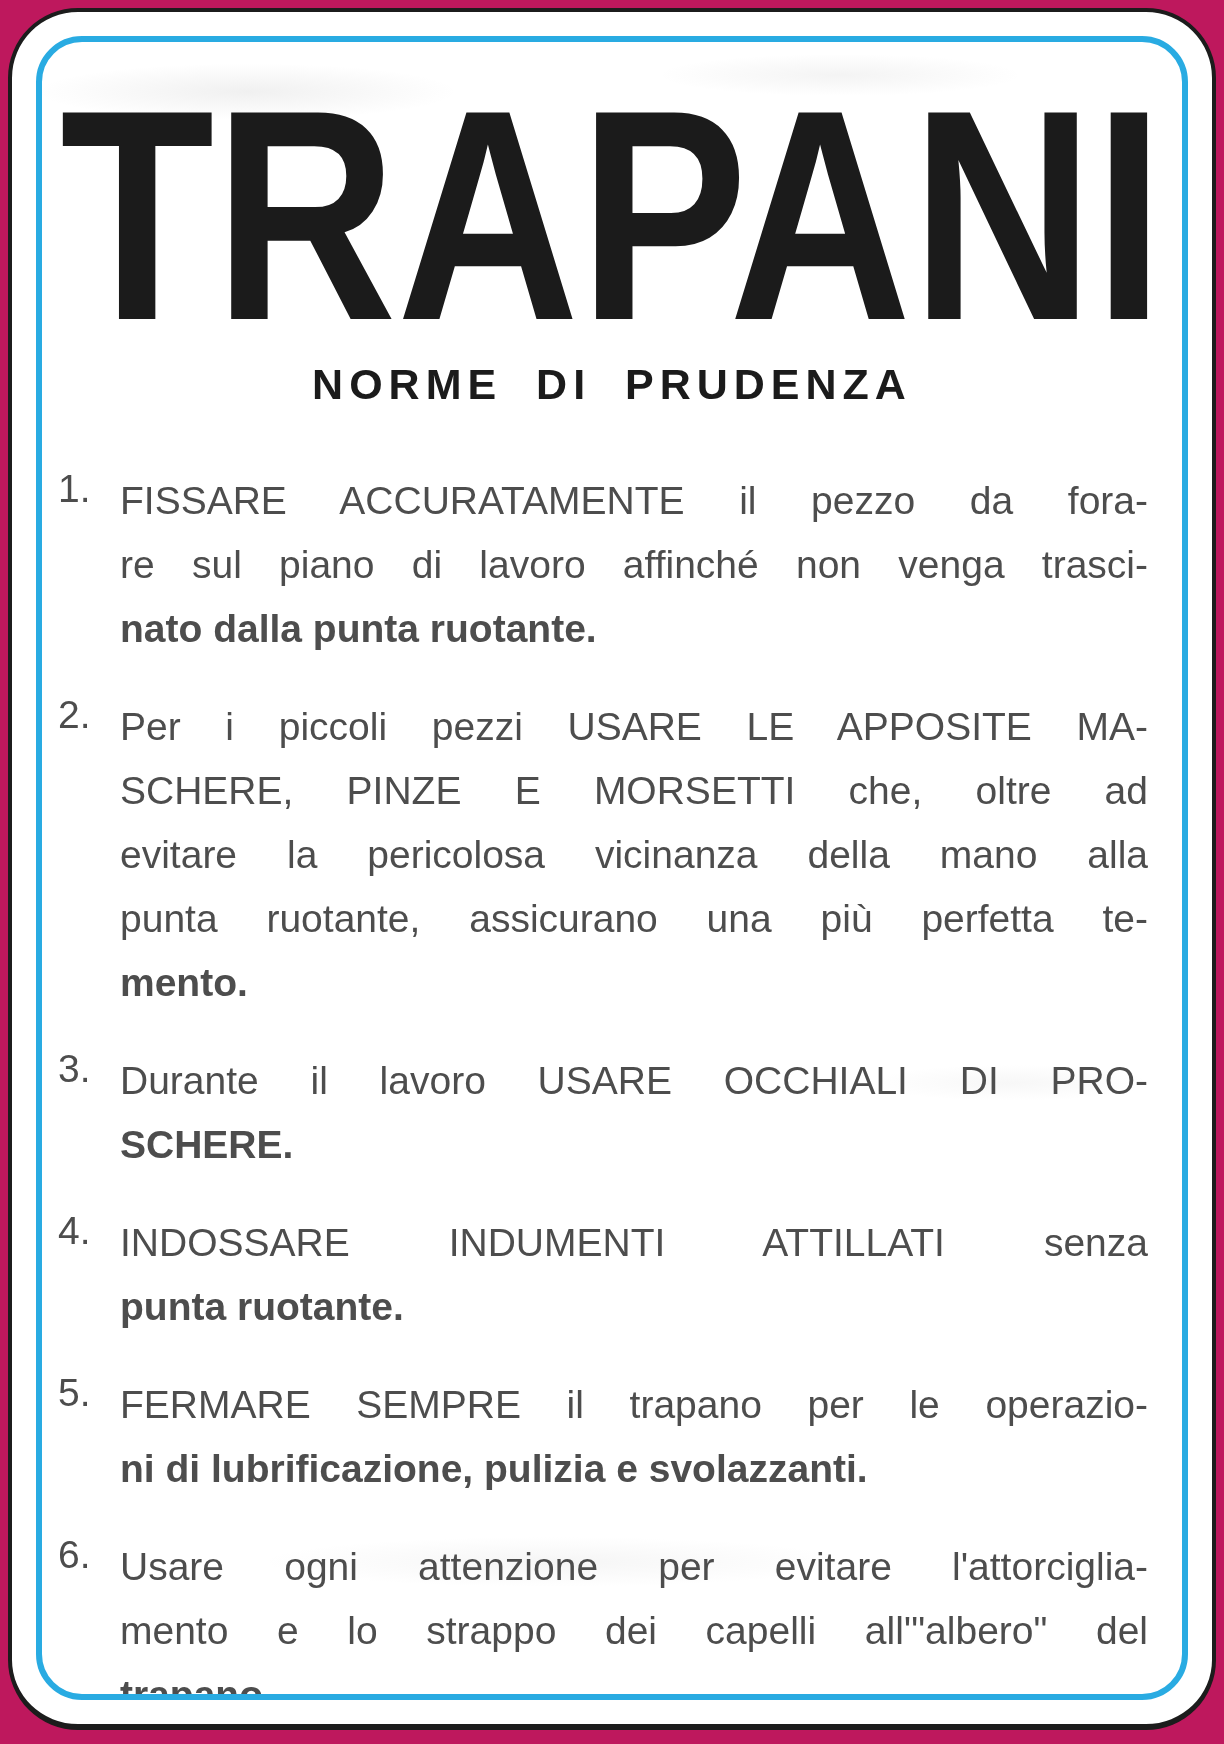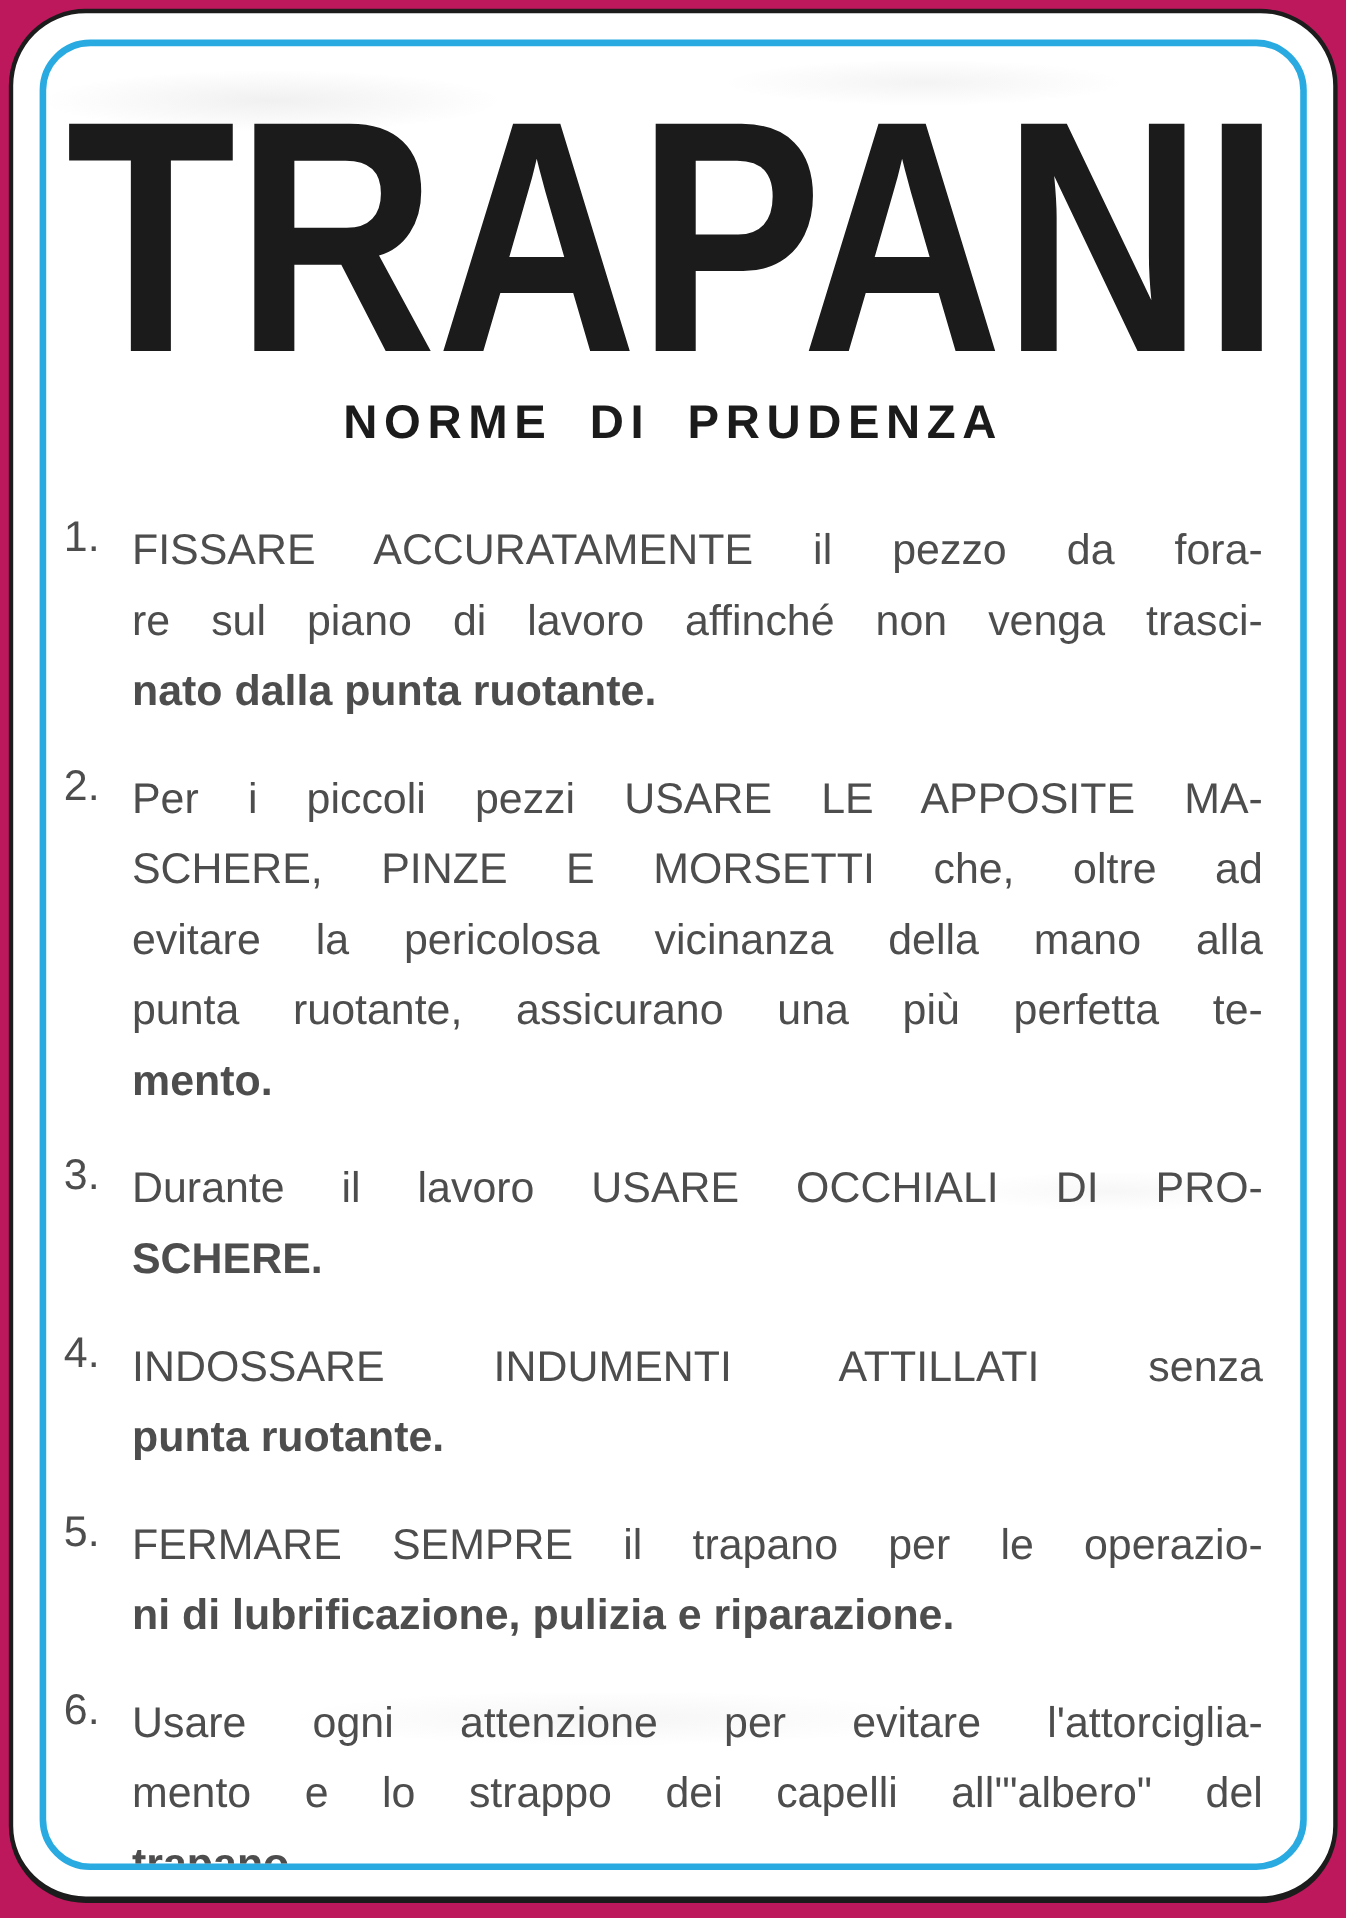--- a/index.html
+++ b/index.html
@@ -136,21 +136,21 @@
               <div class="rule-num">4.</div>
               <div class="rule-body">
                 <div class="jline">INDOSSARE INDUMENTI ATTILLATI senza</div>
                 <div class="jline jlast">punta ruotante.</div>
               </div>
             </div>
             <div class="rule">
               <div class="rule-num">5.</div>
               <div class="rule-body">
                 <div class="jline">FERMARE SEMPRE il trapano per le operazio-</div>
-                <div class="jline jlast">ni di lubrificazione, pulizia e riparazione.</div>
+                <div class="jline jlast">ni di lubrificazione, pulizia e svolazzanti.</div>
               </div>
             </div>
             <div class="rule">
               <div class="rule-num">6.</div>
               <div class="rule-body">
                 <div class="jline">Usare ogni attenzione per evitare l'attorciglia-</div>
                 <div class="jline">mento e lo strappo dei capelli all'"albero" del</div>
                 <div class="jline jlast">trapano.</div>
               </div>
             </div>

